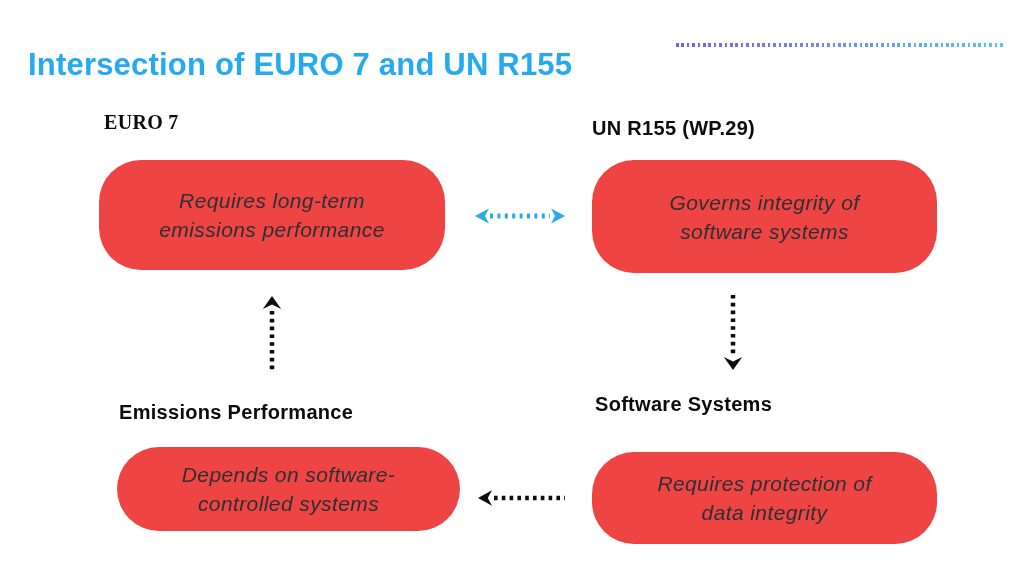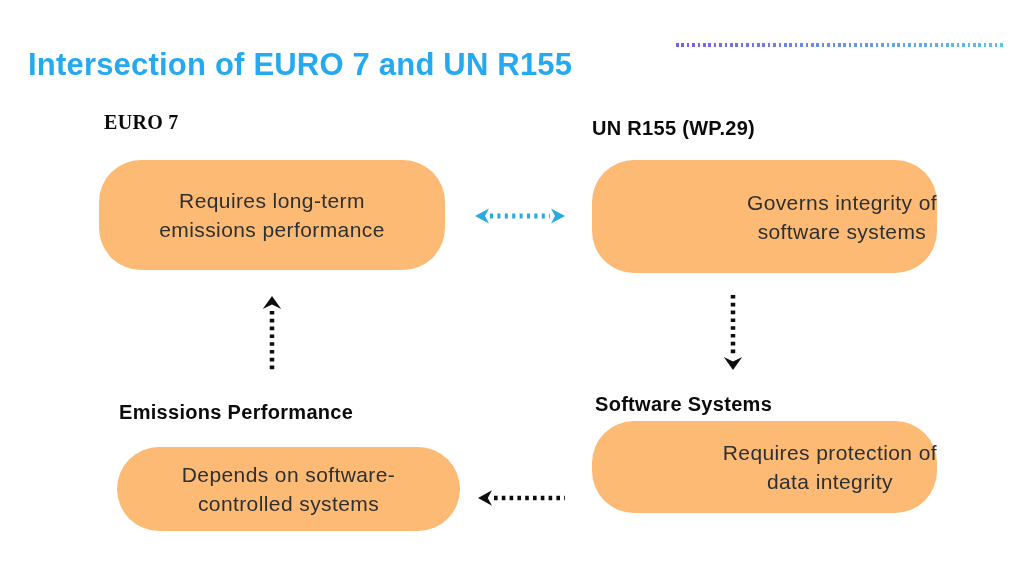--- a/index.html
+++ b/index.html
@@ -35,40 +35,41 @@
   .node-label {
     position: absolute;
     font-size: 20px;
     font-weight: 700;
     color: #0b0b0b;
     letter-spacing: 0.3px;
     white-space: nowrap;
   }
   .node-box {
     position: absolute;
-    background: #fdba74;
+    background: #ef4444;
     border-radius: 42px;
     display: flex;
     align-items: center;
     justify-content: center;
     text-align: center;
     color: #2c3033;
     font-size: 21px;
     line-height: 29px;
     letter-spacing: 0.4px;
     white-space: pre-line;
+    font-style: italic;
   }
   #label-euro7      { left: 104px; top: 111px; font-family: Liberation Serif, serif; }
   #box-euro7        { left: 99px;  top: 160px; width: 346px; height: 110px; }
   #label-unr155     { left: 592px; top: 111px; margin-top: 6px; }
-  #box-unr155       { left: 592px; top: 160px; width: 345px; height: 113px; justify-content: flex-end; }
+  #box-unr155       { left: 592px; top: 160px; width: 345px; height: 113px; }
   #label-emissions  { left: 119px; top: 401px; }
   #box-emissions    { left: 117px; top: 447px; width: 343px; height: 84px; }
   #label-software   { left: 595px; top: 393px; }
-  #box-software     { left: 592px; top: 421px; width: 345px; height: 92px; justify-content: flex-end; }
+  #box-software     { left: 592px; top: 452px; width: 345px; height: 92px; }
   .arrow { position: absolute; }
   #arrow-bidirectional { left: 475px; top: 207px; }
   #arrow-up            { left: 261px; top: 296px; }
   #arrow-down          { left: 722px; top: 294px; }
   #arrow-left          { left: 477px; top: 489px; }
 </style>
 </head>
 <body>
 
 <div class="canvas">

